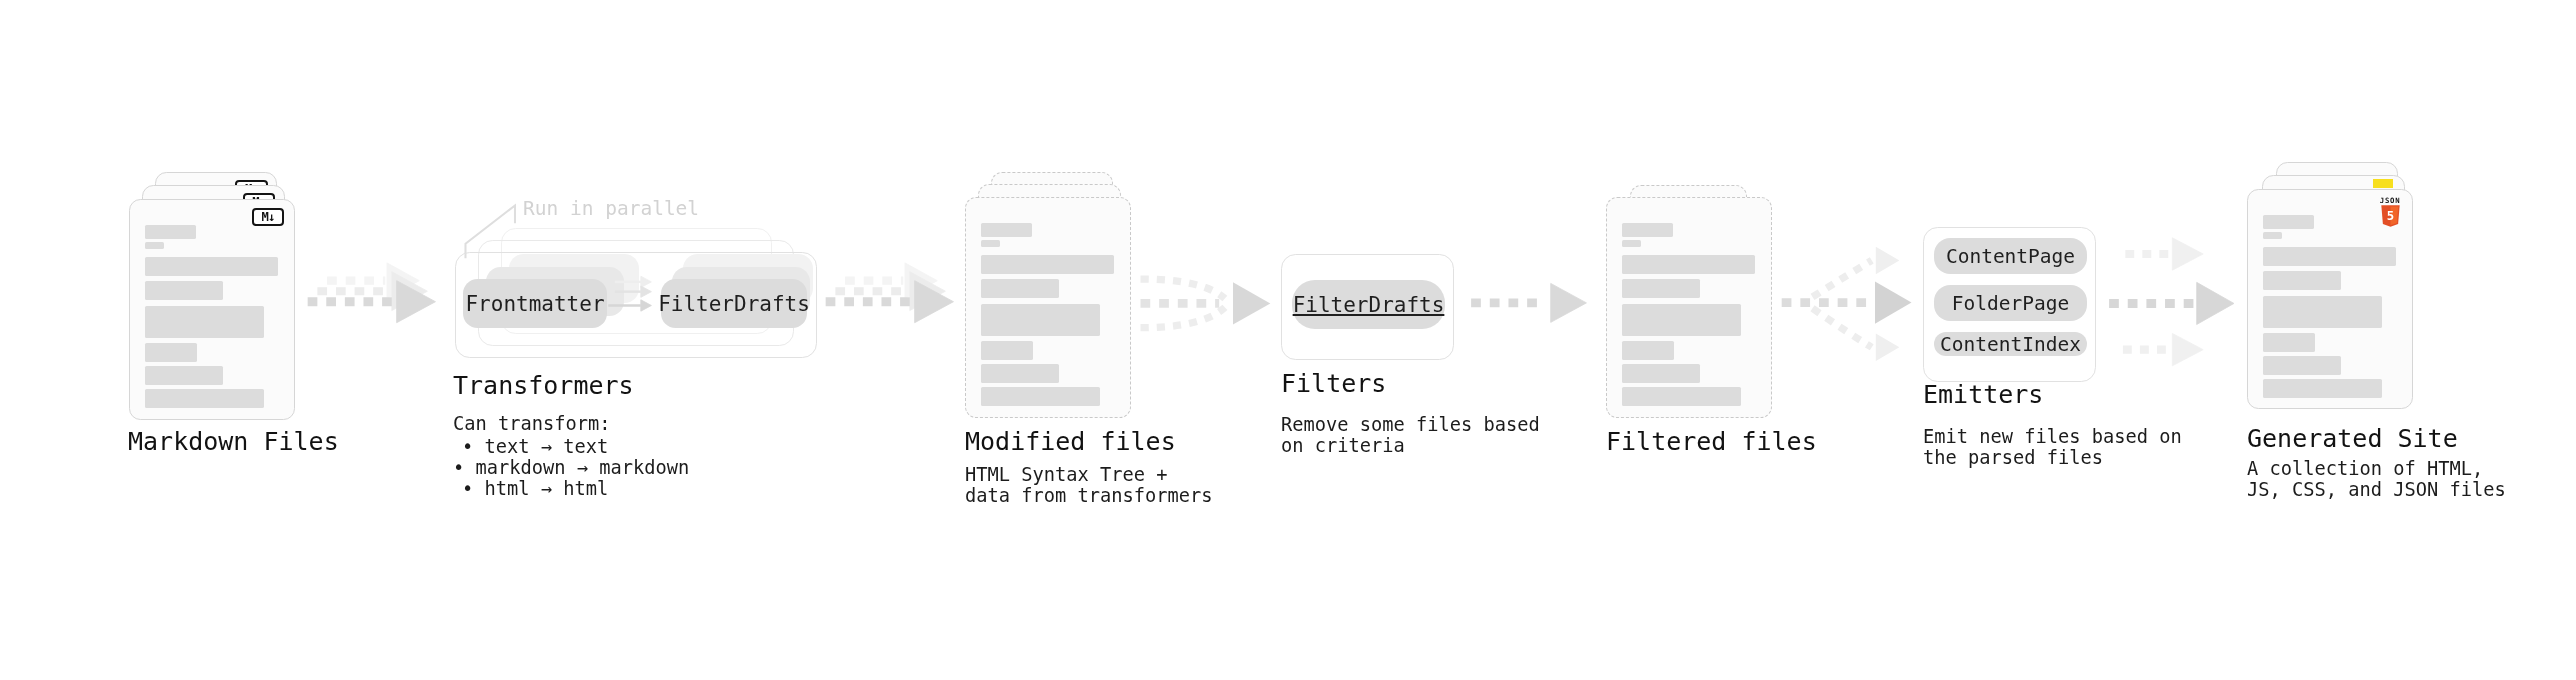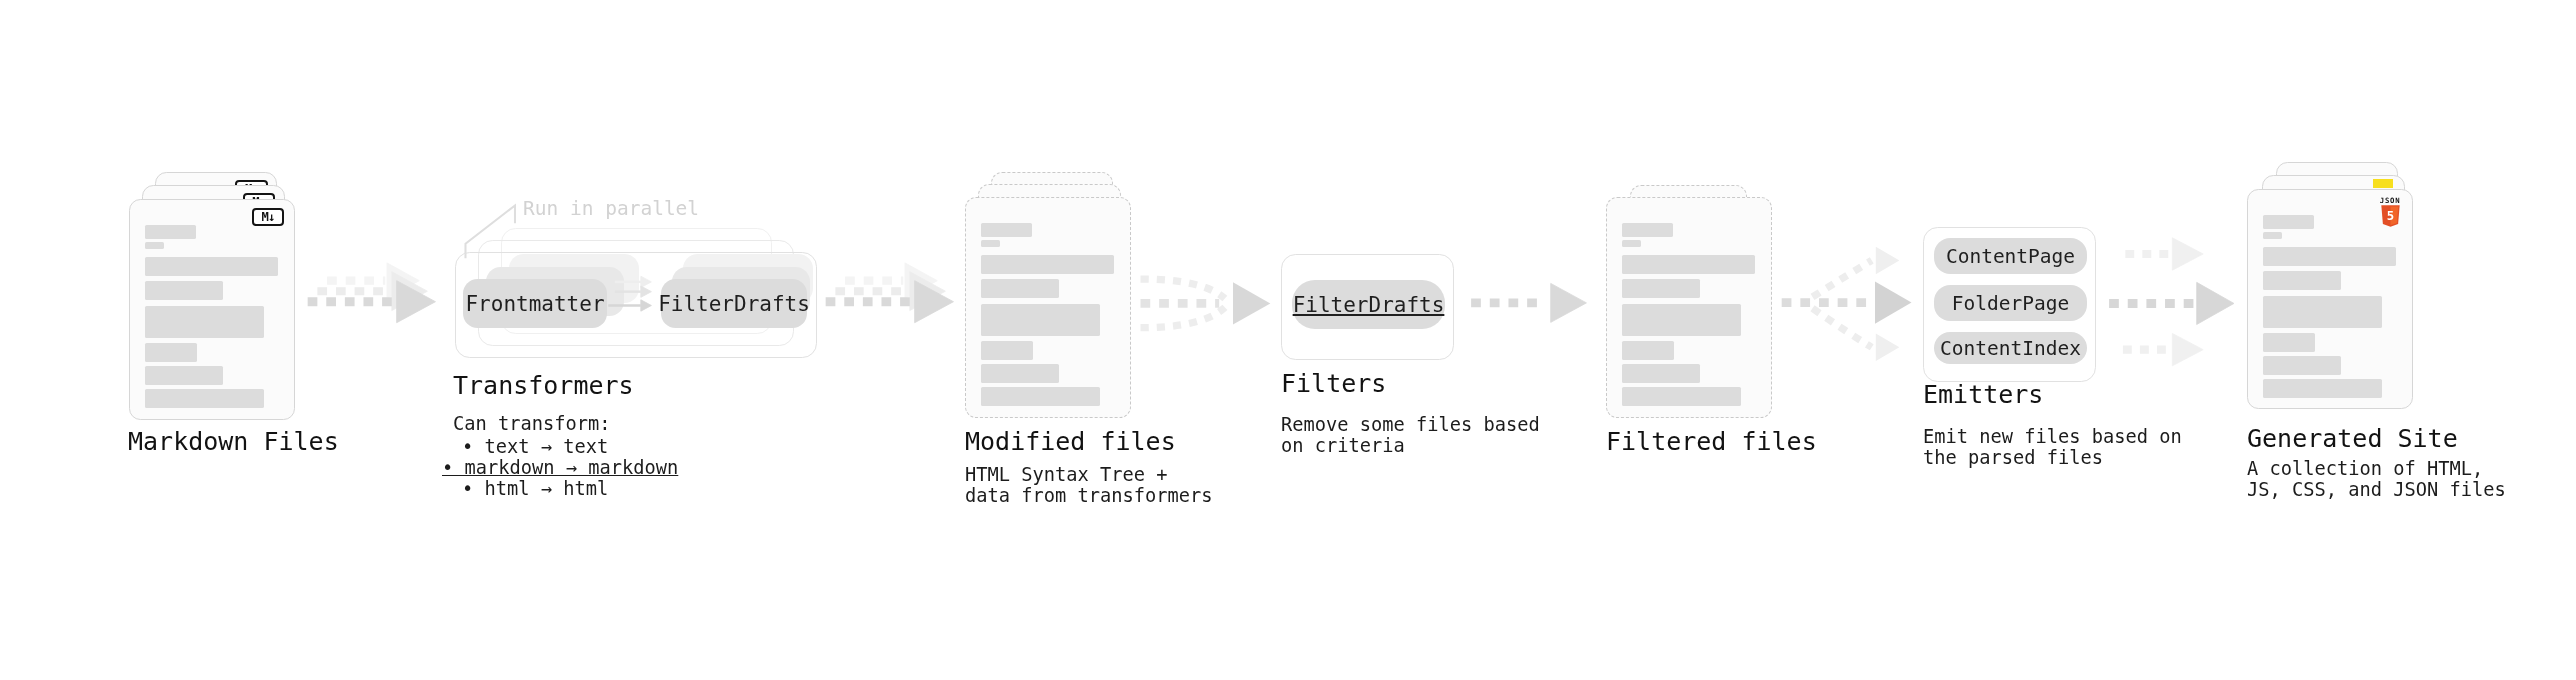--- a/index.html
+++ b/index.html
@@ -116,21 +116,21 @@
       </g>
     <g stroke="#d6d6d6" fill="#d6d6d6">
         <path d="M4,41 H44" stroke-width="3" fill="none"></path>
         <polygon points="44,34 44,48 57,41"></polygon>
       </g>
   </svg>
 
   <div class="title" style="left:453px;top:371px;">Transformers</div>
   <div class="desc" style="left:453px;top:413px;">Can transform:</div>
   <div class="desc" style="left:462px;top:436px;">• text → text</div>
-  <div class="desc" style="left:442px;top:457px;text-decoration:underline;">• markdown → markdown</div>
+  <div class="desc" style="left:453px;top:457px;">• markdown → markdown</div>
   <div class="desc" style="left:462px;top:478px;">• html → html</div>
 
   <svg style="left:819px;top:258px;" width="146" height="89" viewBox="0 0 180 110">
     <g stroke="#f4f4f4" fill="#f4f4f4">
         <path d="M32,28 H104" stroke-width="10" stroke-dasharray="12 11" fill="none"></path>
         <polygon points="106,6 106,50 146,28"></polygon>
       </g>
     <g stroke="#ececec" fill="#ececec">
         <path d="M20,41 H110" stroke-width="10" stroke-dasharray="12 11" fill="none"></path>
         <polygon points="112,17 112,65 156,41"></polygon>
@@ -201,21 +201,21 @@
     <polygon points="122,51 122,103 167,77" fill="#d3d3d3"></polygon>
   </svg>
 
   <div class="card" style="left:1923px;top:227px;width:173px;height:155px;"></div>
   <div class="btn sm" style="left:1934px;top:238px;width:153px;height:36px;">
     <span>ContentPage</span>
   </div>
   <div class="btn sm" style="left:1934px;top:285px;width:153px;height:36px;">
     <span>FolderPage</span>
   </div>
-  <div class="btn sm" style="left:1934px;top:332px;width:153px;height:32px;">
+  <div class="btn sm" style="left:1934px;top:332px;width:153px;height:24px;">
     <span>ContentIndex</span>
   </div>
   <div class="title" style="left:1923px;top:380px;">Emitters</div>
   <div class="desc" style="left:1923px;top:426px;">Emit new files based on</div>
   <div class="desc" style="left:1923px;top:447px;">the parsed files</div>
 
   <svg style="left:2101px;top:232px;" width="150" height="138" viewBox="0 0 185 170">
     <g stroke="#f0f0f0" fill="#f0f0f0">
         <path d="M30,27 H85" stroke-width="10" stroke-dasharray="11 10" fill="none"></path>
         <polygon points="88,7 88,47 126,27"></polygon>

